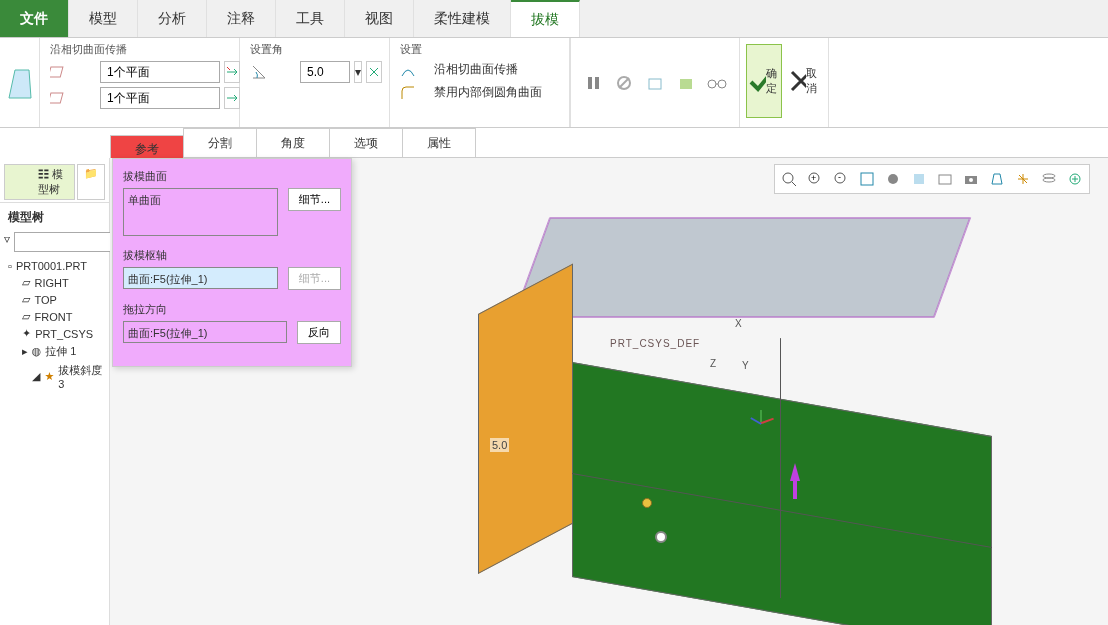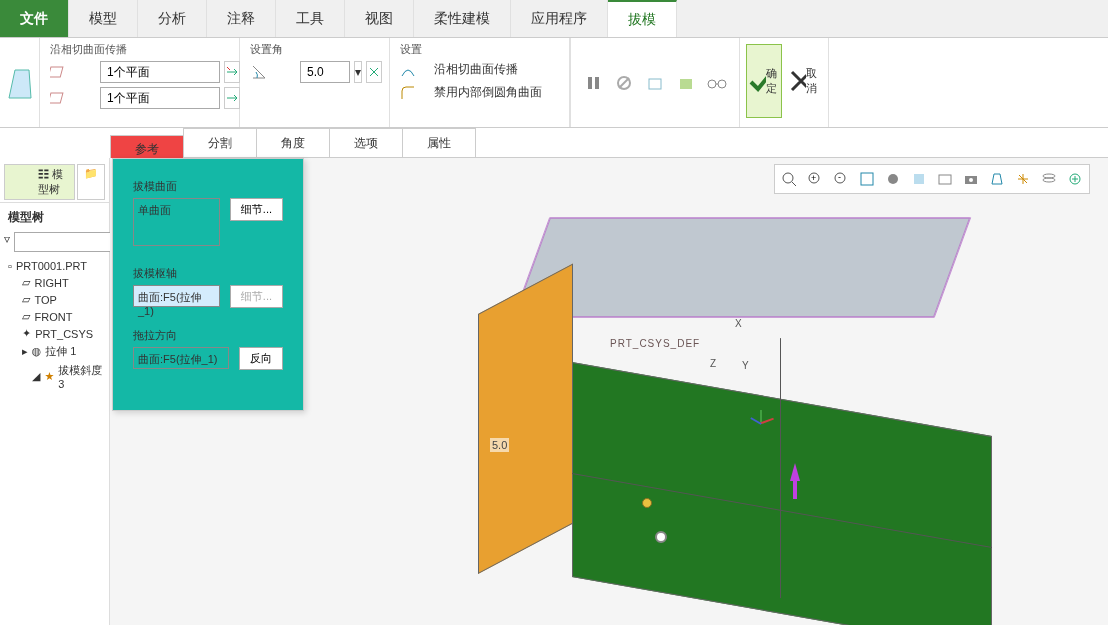--- a/index.html
+++ b/index.html
@@ -38,23 +38,23 @@
   .sidebar-tab.active { background: #e8f5d0; padding-left: 33px; }
   .sidebar-title { font-size: 12px; font-weight: bold; padding: 6px 8px; }
   .sidebar-filter { display: flex; gap: 4px; padding: 0 4px 6px; }
   .sidebar-filter input { flex: 1; border: 1px solid #aaa; height: 20px; padding: 0 4px; font-size: 11px; }
   .tree { padding: 0 4px; }
   .tree-item { display: flex; align-items: center; gap: 4px; padding: 2px 0 2px 4px; font-size: 11px; cursor: pointer; }
   .tree-item.child { padding-left: 18px; }
   .tree-item.child2 { padding-left: 28px; }
   
   
-  .ref-panel { position: absolute; left: 112px; top: 158px; width: 192px; background: #14b8a6; border: 1px solid #ccc; padding: 20px; box-shadow: 2px 2px 6px rgba(0,0,0,0.15); z-index: 10; }
+  .ref-panel { position: absolute; left: 112px; top: 158px; width: 240px; background: #f0abfc; border: 1px solid #ccc; padding: 10px; box-shadow: 2px 2px 6px rgba(0,0,0,0.15); z-index: 10; }
   .ref-label { font-size: 11px; margin-bottom: 4px; }
-  .ref-row { display: flex; gap: 10px; align-items: flex-start; margin-bottom: 20px; }
+  .ref-row { display: flex; gap: 10px; align-items: flex-start; margin-bottom: 12px; }
   .ref-box { flex: 1; border: 1px solid #888; min-height: 48px; padding: 4px; font-size: 11px; }
   .ref-box.single { min-height: 22px; height: 22px; }
   .ref-box.selected { background: #d4ecfd; }
   .ref-btn { border: 1px solid #aaa; background: #fff; padding: 3px 10px; font-size: 11px; cursor: pointer; }
   .ref-btn.disabled { color: #aaa; }
   
   
   .viewport { flex: 1; position: relative; background: #f5f5f5; }
   .vp-toolbar { position: absolute; top: 6px; right: 18px; display: flex; gap: 2px; border: 1px solid #ccc; background: #fff; padding: 2px; z-index: 5; }
   .vp-tool { width: 24px; height: 24px; display: flex; align-items: center; justify-content: center; cursor: pointer; border: 1px solid transparent; }
@@ -87,21 +87,20 @@
 <body>
 
 <div class="menubar">
   <div class="menu-item file">文件</div>
   <div class="menu-item">模型</div>
   <div class="menu-item">分析</div>
   <div class="menu-item">注释</div>
   <div class="menu-item">工具</div>
   <div class="menu-item">视图</div>
   <div class="menu-item">柔性建模</div>
-  <div class="menu-item">应用程序</div>
   <div class="menu-item active">拔模</div>
 </div>
 
 <div class="ribbon">
   <div class="ribbon-group" style="width:40px;display:flex;align-items:center;justify-content:center;">
     <span>
       <svg width="30" height="38">
           <polygon points="4,34 26,34 24,6 10,6" fill="#cde8f8" stroke="#5ba" stroke-width="1"></polygon>
         </svg>
     </span>

